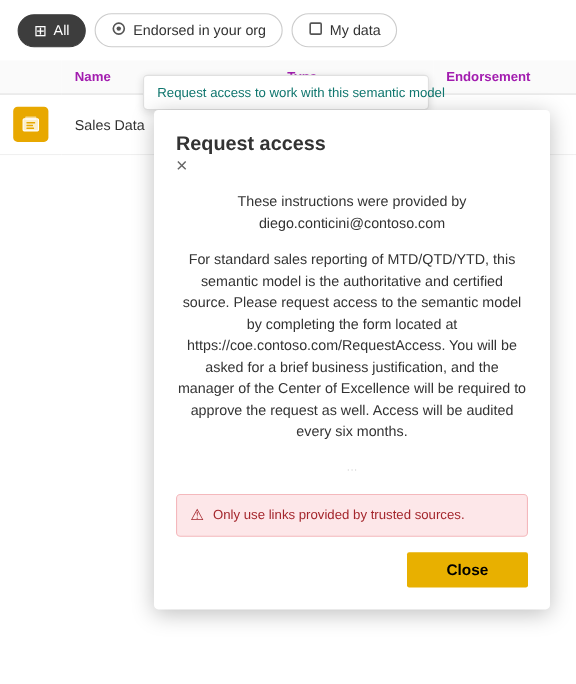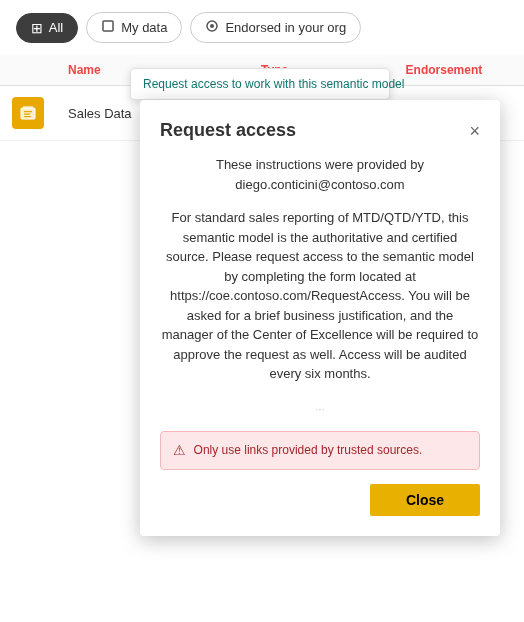--- a/index.html
+++ b/index.html
@@ -99,21 +99,21 @@
       width: 100%;
       border-collapse: collapse;
       font-size: 13px;
     }
 
     .data-table th {
       text-align: left;
       padding: 8px 12px;
       background: #fafafa;
       border-bottom: 1px solid #e0e0e0;
-      color: #ef4444;
+      color: #a21caf;
       font-weight: 600;
       font-size: 12px;
     }
 
     .data-table td {
       padding: 10px 12px;
       border-bottom: 1px solid #f0f0f0;
       vertical-align: middle;
     }
 
@@ -196,23 +196,24 @@
       width: 360px;
       background: #fff;
       border-radius: 4px;
       box-shadow: 0 4px 20px rgba(0,0,0,0.25);
       z-index: 200;
       padding: 20px;
     }
 
     .modal-header {
       display: flex;
-      align-items: center;
+      align-items: flex-start;
       justify-content: space-between;
       margin-bottom: 14px;
+      flex-direction: column;
     }
 
     .modal-title {
       font-size: 18px;
       font-weight: 600;
       color: #333;
     }
 
     .modal-close {
       background: none;
@@ -280,37 +281,37 @@
   </style>
 </head>
 <body>
 
 <div class="page-container">
 
   <div class="filter-bar">
     <button class="filter-btn active">
       <span class="btn-icon">⊞</span>
       <span>All</span>
-    </button>
-    <button class="filter-btn">
-      <span class="btn-icon">
-        <svg width="14" height="14" viewBox="0 0 14 14" fill="none">
-          <rect x="2" y="2" width="10" height="10" rx="1" stroke="#555" stroke-width="1.5" fill="none"></rect>
-        </svg>
-      </span>
-      <span>My data</span>
     </button>
     <button class="filter-btn">
       <span class="btn-icon">
         <svg width="14" height="14" viewBox="0 0 14 14" fill="none">
           <circle cx="7" cy="7" r="5" stroke="#555" stroke-width="1.5" fill="none"></circle>
           <circle cx="7" cy="7" r="2" fill="#555"></circle>
         </svg>
       </span>
       <span>Endorsed in your org</span>
+    </button>
+    <button class="filter-btn">
+      <span class="btn-icon">
+        <svg width="14" height="14" viewBox="0 0 14 14" fill="none">
+          <rect x="2" y="2" width="10" height="10" rx="1" stroke="#555" stroke-width="1.5" fill="none"></rect>
+        </svg>
+      </span>
+      <span>My data</span>
     </button>
   </div>
 
   <div class="tooltip-container">
     <div class="tooltip-box">
       <span>Request access to work with this semantic model</span>
     </div>
   </div>
 
   <table class="data-table">

